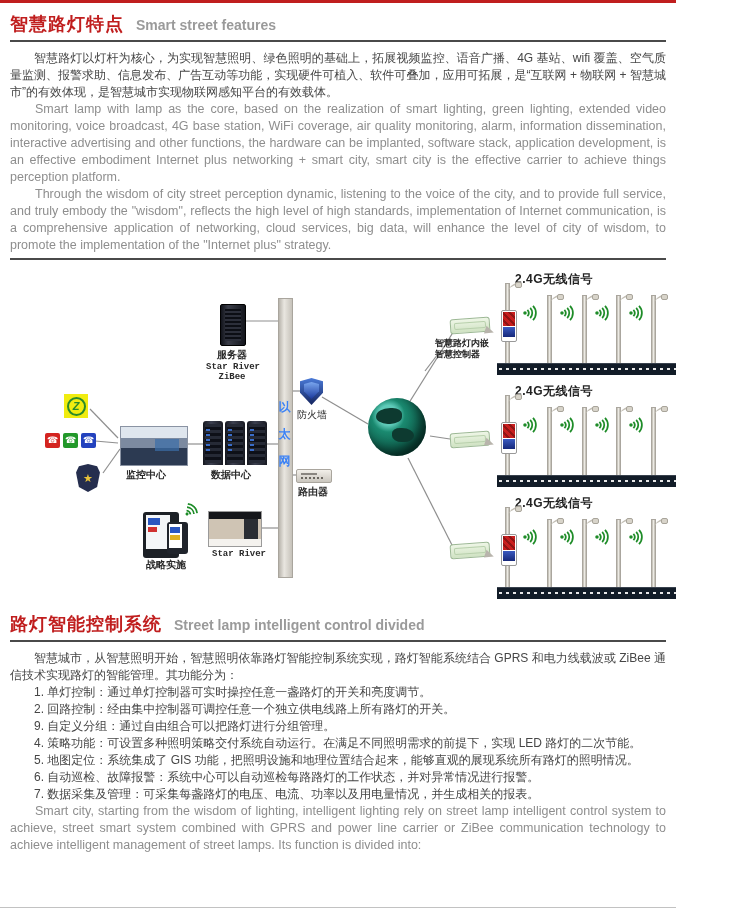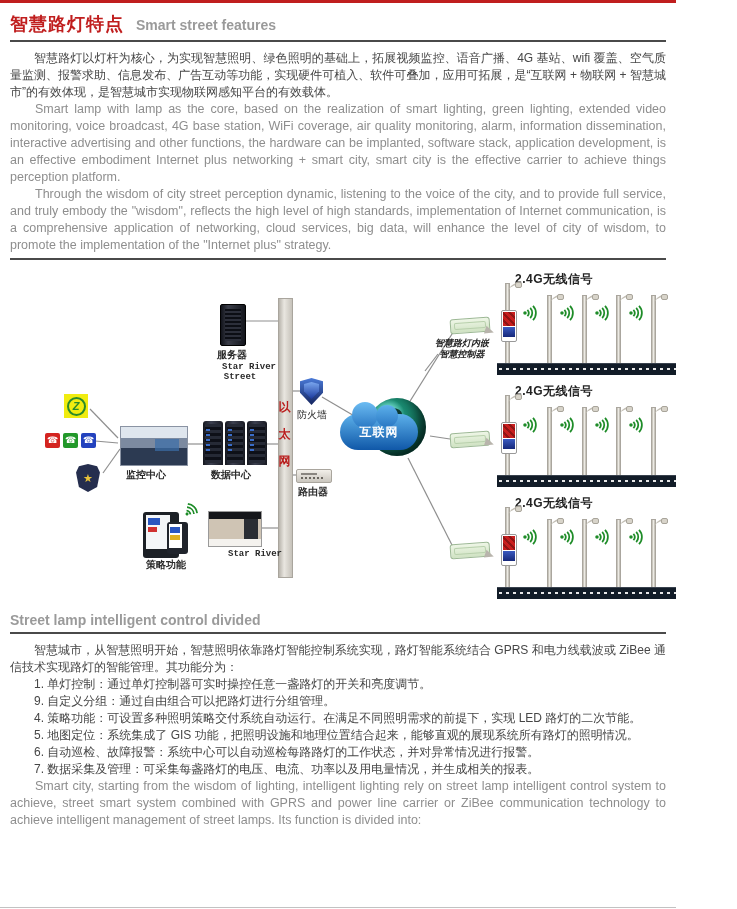--- a/index.html
+++ b/index.html
@@ -11,25 +11,25 @@
   .sec-head .cn{color:#c01e1e;font-size:18px;font-weight:bold;letter-spacing:1px;}
   .sec-head .en{color:#9a9a9a;font-size:14px;font-weight:bold;}
   .sec-rule{border:none;border-top:2px solid #4a4a4a;margin:4px 0 0 0;}
   .cnp{color:#464646;font-size:12px;line-height:17px;text-align:justify;text-indent:2em;margin:0;}
   .enp{color:#8e8e8e;font-size:12.5px;line-height:17px;text-align:justify;text-indent:2em;margin:0;}
   .txtblock{margin-top:8px;}
   
   .diagram{position:relative;height:338px;margin-top:6px;}
   .diagram svg.lines{position:absolute;left:0;top:0;pointer-events:none;}
   .dlabel{position:absolute;font-size:10px;color:#2a2a2a;white-space:nowrap;}
-  .mono{font-family:"Liberation Mono",monospace;font-size:9px;color:#2a2a2a;margin-left:16px;}
+  .mono{font-family:"Liberation Mono",monospace;font-size:9px;color:#2a2a2a;}
   .server{position:absolute;left:220px;top:38px;width:24px;height:40px;background:linear-gradient(90deg,#11131a,#3a3d48 30%,#14161d);border-radius:2px;border:1px solid #000;}
   .server:before{content:"";position:absolute;left:4px;top:4px;right:4px;bottom:4px;background:repeating-linear-gradient(0deg,#2c2f3a 0 2px,#0c0e14 2px 4px);}
   .eth-bar{position:absolute;left:278px;top:32px;width:13px;height:278px;background:linear-gradient(90deg,#b8b4ac,#e9e6e0 40%,#c6c2ba);border:1px solid #a9a59d;}
-  .eth-chars{position:absolute;left:276px;top:128px;width:17px;text-align:center;font-size:12px;font-weight:bold;color:#b91c1c;line-height:27px;}
+  .eth-chars{position:absolute;left:276px;top:128px;width:17px;text-align:center;font-size:12px;font-weight:bold;color:#3b82f6;line-height:27px;}
   .photo-monitor{position:absolute;left:120px;top:160px;width:66px;height:38px;border:1px solid #8a93a3;background:linear-gradient(180deg,#dfe6ee 0 30%,#7c8aa0 30% 55%,#2c3a52 55% 100%);}
   .photo-monitor:after{content:"";position:absolute;left:34px;top:12px;width:24px;height:12px;background:#3a6ea8;opacity:.7;}
   .datacenter{position:absolute;left:203px;top:155px;width:64px;height:44px;display:flex;gap:2px;}
   .rack{flex:1;background:linear-gradient(90deg,#15171f,#3c4050 40%,#181a22);border-radius:3px 3px 0 0;position:relative;}
   .rack:before{content:"";position:absolute;left:2px;top:3px;right:2px;bottom:2px;background:repeating-linear-gradient(0deg,#262a36 0 3px,#0e1018 3px 6px);}
   .rack:after{content:"";position:absolute;left:3px;top:8px;width:4px;height:22px;background:repeating-linear-gradient(0deg,#3a6cc8 0 2px,transparent 2px 5px);}
   .logo-ic{position:absolute;left:64px;top:128px;width:24px;height:24px;background:#f0ec10;display:flex;align-items:center;justify-content:center;}
   .logo-ic span{width:15px;height:15px;border:2px solid #2a8a2a;border-radius:50%;color:#2a8a2a;font-size:11px;font-weight:bold;line-height:15px;text-align:center;font-style:italic;}
   .phones{position:absolute;left:45px;top:167px;display:flex;gap:3px;}
   .ph{width:15px;height:15px;color:#fff;font-size:9px;line-height:15px;text-align:center;border-radius:2px;}
@@ -55,21 +55,21 @@
   .router:after{content:"";position:absolute;left:4px;top:7px;width:24px;height:2px;background:repeating-linear-gradient(90deg,#6a665f 0 2px,transparent 2px 4px);}
   .globe{position:absolute;left:368px;top:132px;width:58px;height:58px;border-radius:50%;background:radial-gradient(circle at 35% 30%,#5ecab8 0 18%,#1a8a70 30%,#0a4a3c 75%);box-shadow:inset -6px -6px 10px rgba(0,0,0,.45);}
   .globe:before{content:"";position:absolute;left:8px;top:10px;width:26px;height:16px;background:#0d3a30;border-radius:60% 40% 50% 50%;}
   .globe:after{content:"";position:absolute;left:24px;top:30px;width:22px;height:14px;background:#0d3a30;border-radius:40% 60% 50% 50%;}
   .cloud{position:absolute;left:340px;top:148px;width:78px;height:36px;background:linear-gradient(180deg,#5cb0ea,#1058a8);border-radius:20px;display:flex;align-items:center;justify-content:center;}
   .cloud:before{content:"";position:absolute;left:12px;top:-12px;width:26px;height:26px;border-radius:50%;background:linear-gradient(180deg,#6cbcf2,#2a78c4);}
   .cloud:after{content:"";position:absolute;left:36px;top:-9px;width:22px;height:22px;border-radius:50%;background:linear-gradient(180deg,#5cb0ea,#2a78c4);}
   .cloud b{position:relative;z-index:2;color:#fff;font-size:12px;letter-spacing:1px;}
   .pad{position:absolute;width:38px;height:13px;background:linear-gradient(180deg,#eef6e6,#cfe2c2);border:1px solid #9cb894;border-radius:3px;transform:rotate(-4deg);}
   .pad:before{content:"";position:absolute;left:3px;top:3px;right:3px;bottom:3px;border:1px solid #b8d0ac;border-radius:2px;}
-  .pad-label{position:absolute;font-size:9px;font-weight:bold;color:#222;text-align:center;line-height:11px;white-space:nowrap;font-style:italic;}
+  .pad-label{position:absolute;font-size:9px;font-weight:bold;color:#222;line-height:11px;white-space:nowrap;}
   .lamp-row{position:absolute;left:495px;width:196px;height:104px;}
   .sig-label{position:absolute;left:18px;top:0;font-size:12px;font-weight:bold;color:#222;letter-spacing:.5px;}
   .pole{position:absolute;width:3px;background:linear-gradient(90deg,#b8b4aa,#eceae4,#b8b4aa);border:0.5px solid #aaa69e;}
   .arm{position:absolute;top:-1px;left:2px;width:12px;height:8px;border-top:2px solid #c2beb4;border-top-left-radius:10px;}
   .arm:after{content:"";position:absolute;right:-2px;top:-3px;width:5px;height:4px;background:#d8d4ca;border:1px solid #a8a49a;border-radius:2px;}
   .ctrl{position:absolute;left:-5px;top:26px;width:12px;height:28px;background:#fff;border:1px solid #999;border-radius:2px;padding:1px;}
   .ctrl .t{height:14px;background:repeating-linear-gradient(45deg,#c81e1e 0 3px,#8e1414 3px 5px);}
   .ctrl .b{height:10px;margin-top:1px;background:linear-gradient(180deg,#3a5ac0,#16287a);}
   .road{position:absolute;left:0;top:92px;width:196px;height:11px;background:#121c28;border-top:1px solid #39424e;}
   .road:before{content:"";position:absolute;left:2px;right:2px;top:4px;height:2px;background:repeating-linear-gradient(90deg,#e8e8e8 0 3px,transparent 3px 7px);}
@@ -114,21 +114,21 @@
           <line x1="420" y1="170" x2="440" y2="173"></line>
           <line x1="398" y1="192" x2="444" y2="283"></line>
           <line x1="428" y1="88" x2="415" y2="105"></line>
         </g>
       </svg>
 
       <div class="server" style="left:210px;"></div>
       <div class="dlabel" style="left:196px;top:82px;width:52px;text-align:center;font-weight:bold;">
         <div>服务器</div>
         <div class="mono">Star River</div>
-        <div class="mono">Street</div>
+        <div class="mono">ZiBee</div>
       </div>
 
       <div class="eth-bar" style="left:268px;"></div>
       <div class="eth-chars" style="left:266px;">以太网</div>
 
       <div class="logo-ic" style="left:54px;">
           <span>Z</span>
         </div>
       <div class="phones" style="left:35px;">
         <div class="ph r">☎</div>
@@ -158,35 +158,32 @@
           </div>
         <svg class="hh-wifi" width="14" height="14" viewBox="0 0 20 20">
             <g fill="none" stroke="#1e8c28" stroke-width="2.4">
               <path d="M7 6 A 7 7 0 0 1 7 14"></path>
               <path d="M11 3 A 11 11 0 0 1 11 17"></path>
               <path d="M15 0.5 A 15 15 0 0 1 15 19.5"></path>
             </g>
             <circle cx="4" cy="10" r="2.2" fill="#1e8c28"></circle>
           </svg>
       </div>
-      <div class="dlabel" style="left:136px;top:292px;font-weight:bold;">策略功能</div>
+      <div class="dlabel" style="left:136px;top:292px;font-weight:bold;">战略实施</div>
 
       <div class="photo-star" style="left:198px;"></div>
       <div class="dlabel mono" style="left:202px;top:283px;font-weight:bold;">Star River</div>
 
       <div class="shield" style="left:290px;"></div>
       <div class="dlabel" style="left:287px;top:142px;font-weight:normal;">防火墙</div>
 
       <div class="router" style="left:286px;"></div>
       <div class="dlabel" style="left:288px;top:219px;font-weight:bold;">路由器</div>
 
       <div class="globe" style="left:358px;"></div>
-      <div class="cloud" style="left:330px;">
-          <b>互联网</b>
-        </div>
 
       <div class="pad" style="left:440px;top:52px;"></div>
       <div class="pad-label" style="left:425px;top:72px;">
         <div>智慧路灯内嵌</div>
         <div>智慧控制器</div>
       </div>
       <div class="pad" style="left:440px;top:166px;"></div>
       <div class="pad" style="left:440px;top:277px;"></div>
 
       <div class="lamp-row" style="top:5px;left:487px;">
@@ -355,26 +352,28 @@
               <path d="M11.5 3.5 A 9.5 9.5 0 0 1 11.5 16.5"></path>
               <path d="M15 1 A 13 13 0 0 1 15 19"></path>
             </g>
             <circle cx="5" cy="10" r="2.2" fill="#1e8c28"></circle>
           </svg>
         <div class="road"></div>
       </div>
     </div>
 
     <div class="sec-head" style="padding-top:8px;">
+      <span class="cn">路灯智能控制系统</span>
       <span class="en">Street lamp intelligent control divided</span>
     </div>
     <hr class="sec-rule">
     <div class="txtblock">
       <p class="cnp">智慧城市，从智慧照明开始，智慧照明依靠路灯智能控制系统实现，路灯智能系统结合 GPRS 和电力线载波或 ZiBee 通信技术实现路灯的智能管理。其功能分为：</p>
       <p class="cnp">1. 单灯控制：通过单灯控制器可实时操控任意一盏路灯的开关和亮度调节。</p>
+      <p class="cnp">2. 回路控制：经由集中控制器可调控任意一个独立供电线路上所有路灯的开关。</p>
       <p class="cnp">9. 自定义分组：通过自由组合可以把路灯进行分组管理。</p>
       <p class="cnp">4. 策略功能：可设置多种照明策略交付系统自动运行。在满足不同照明需求的前提下，实现 LED 路灯的二次节能。</p>
       <p class="cnp">5. 地图定位：系统集成了 GIS 功能，把照明设施和地理位置结合起来，能够直观的展现系统所有路灯的照明情况。</p>
       <p class="cnp">6. 自动巡检、故障报警：系统中心可以自动巡检每路路灯的工作状态，并对异常情况进行报警。</p>
       <p class="cnp">7. 数据采集及管理：可采集每盏路灯的电压、电流、功率以及用电量情况，并生成相关的报表。</p>
       <p class="enp">Smart city, starting from the wisdom of lighting, intelligent lighting rely on street lamp intelligent control system to achieve, street smart system combined with GPRS and power line carrier or ZiBee communication technology to achieve intelligent management of street lamps. Its function is divided into:</p>
 
     </div>
   </div>
   <div class="bottomline"></div>

